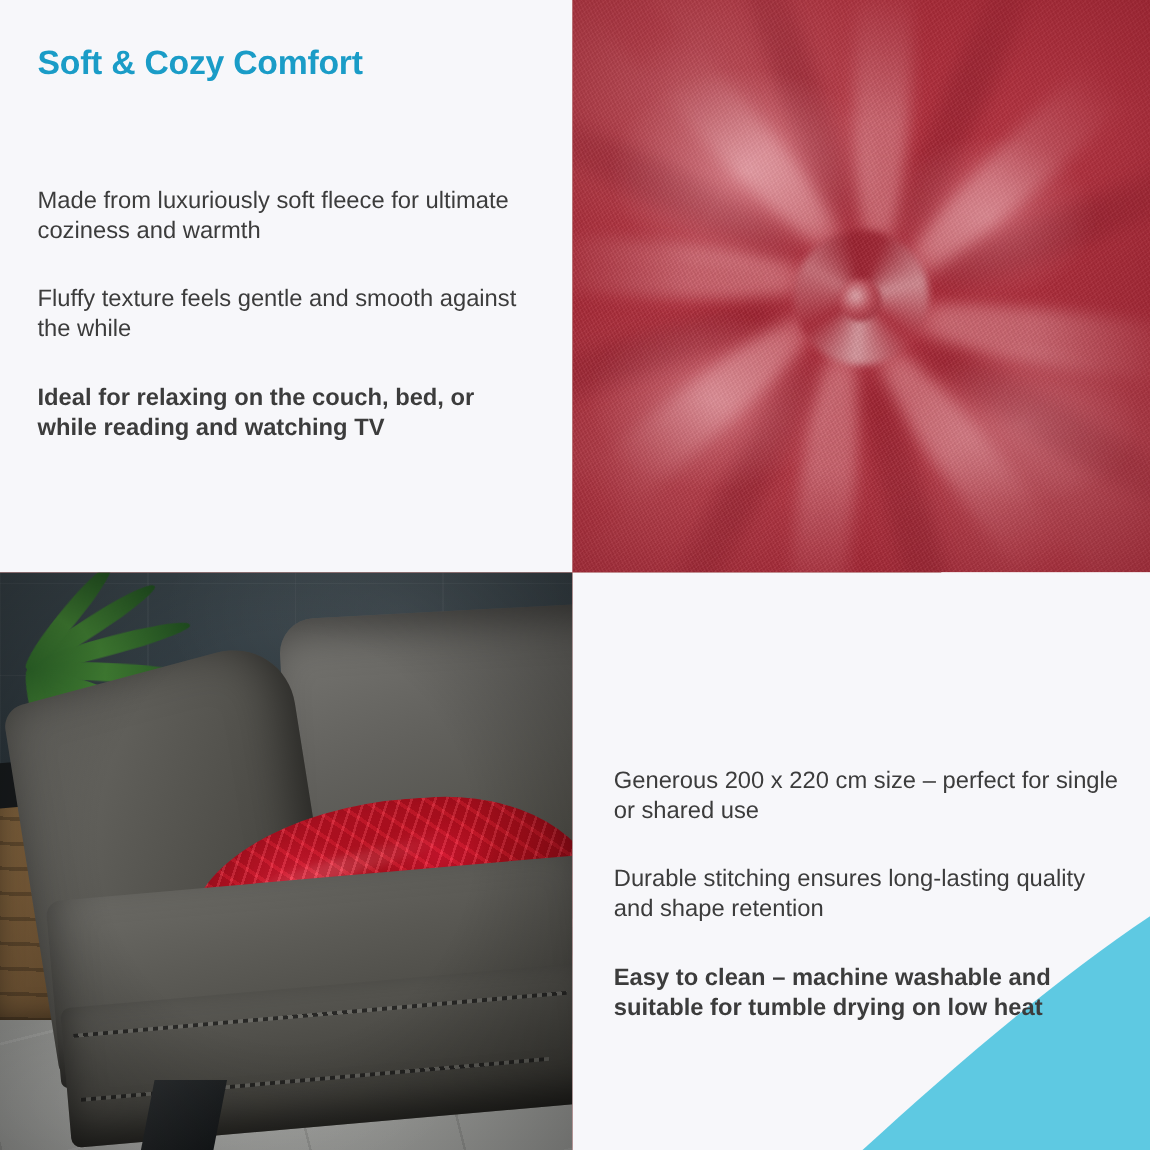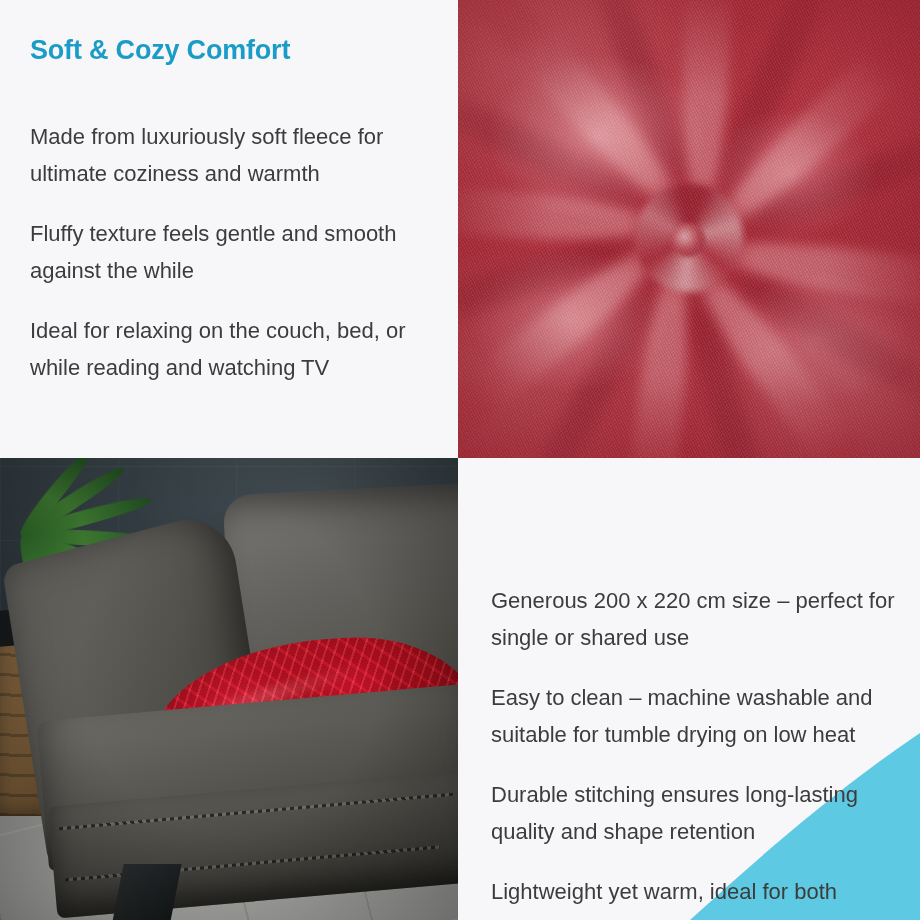--- a/index.html
+++ b/index.html
@@ -30,26 +30,27 @@
     position:absolute;
     font-size:27px;
     font-weight:bold;
     color:#1a9cc7;
     letter-spacing:-0.2px;
     line-height:1.12;
     white-space:nowrap;
   }
   .bullets { position:absolute; }
   .bullet {
-    font-size:22px;
-    line-height:37px;
+    font-size:19px;
+    line-height:24px;
     color:#3c3c3c;
     margin-bottom:23px;
-  }
-  .bullet:last-child { margin-bottom:0; }
+    margin-top:31px;
+  }
+  .bullet:last-child { margin-bottom:0;font-weight:bold; }
 
   .tl-heading { left:30px;  top:35px; }
   .tl-bullets { left:30px;  top:118px; width:400px; }
 
   .br-heading { left:33px;  top:58px; }
   .br-bullets { left:33px;  top:124px; width:405px; }
 
   
   .corner-wedge {
     position:absolute;
@@ -381,20 +382,19 @@
 
   <div class="quad q-br text-panel">
 
     <svg class="corner-wedge" viewBox="0 0 462 462" preserveAspectRatio="none">
       <path d="M462 275 C 380 330, 300 400, 232 462 L 462 462 Z" fill="#5ec9e2"></path>
     </svg>
 
     <div class="panel-inner">
       <div class="bullets br-bullets">
         <div class="bullet">Generous 200 x 220 cm size – perfect for single or shared use</div>
+        <div class="bullet">Durable stitching ensures long-lasting quality and shape retention</div>
         <div class="bullet">Easy to clean – machine washable and suitable for tumble drying on low heat</div>
-        <div class="bullet">Durable stitching ensures long-lasting quality and shape retention</div>
-        <div class="bullet">Lightweight yet warm, ideal for both indoor and outdoor use</div>
       </div>
     </div>
   </div>
 
 </div>
 
 </body></html>

